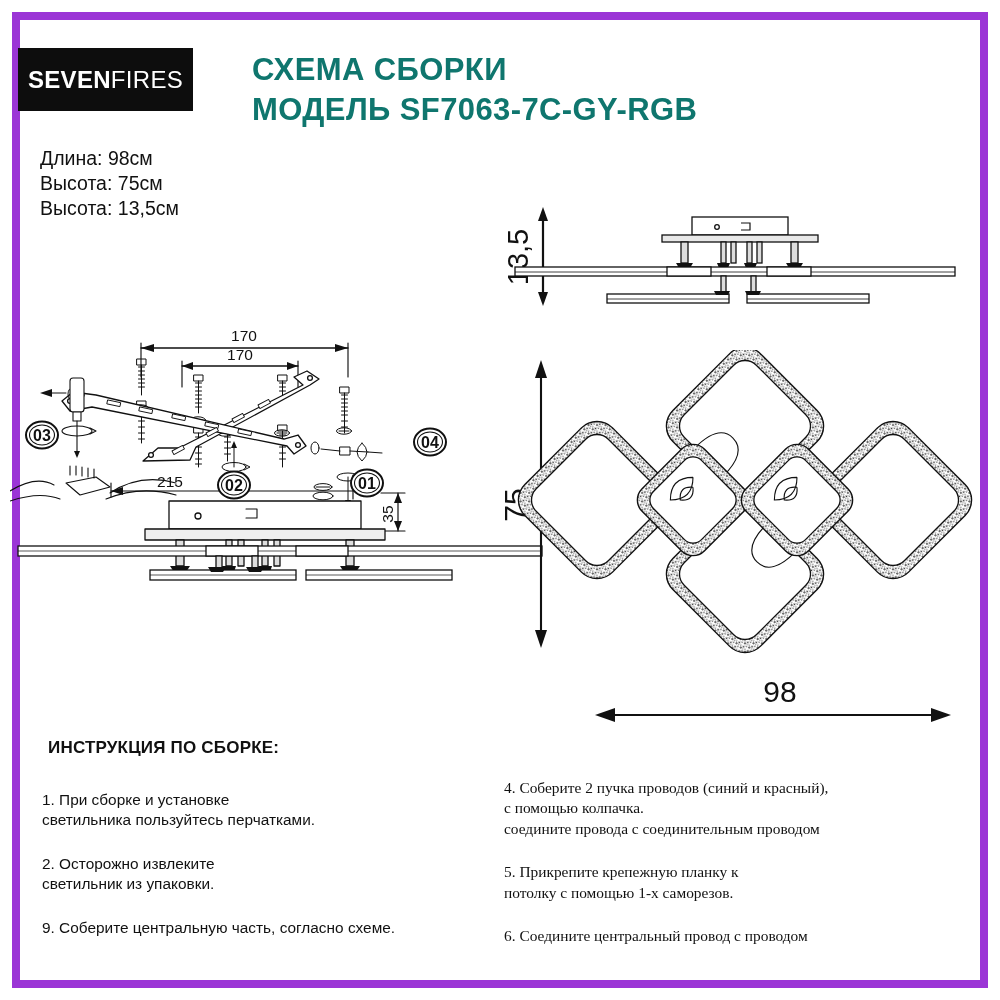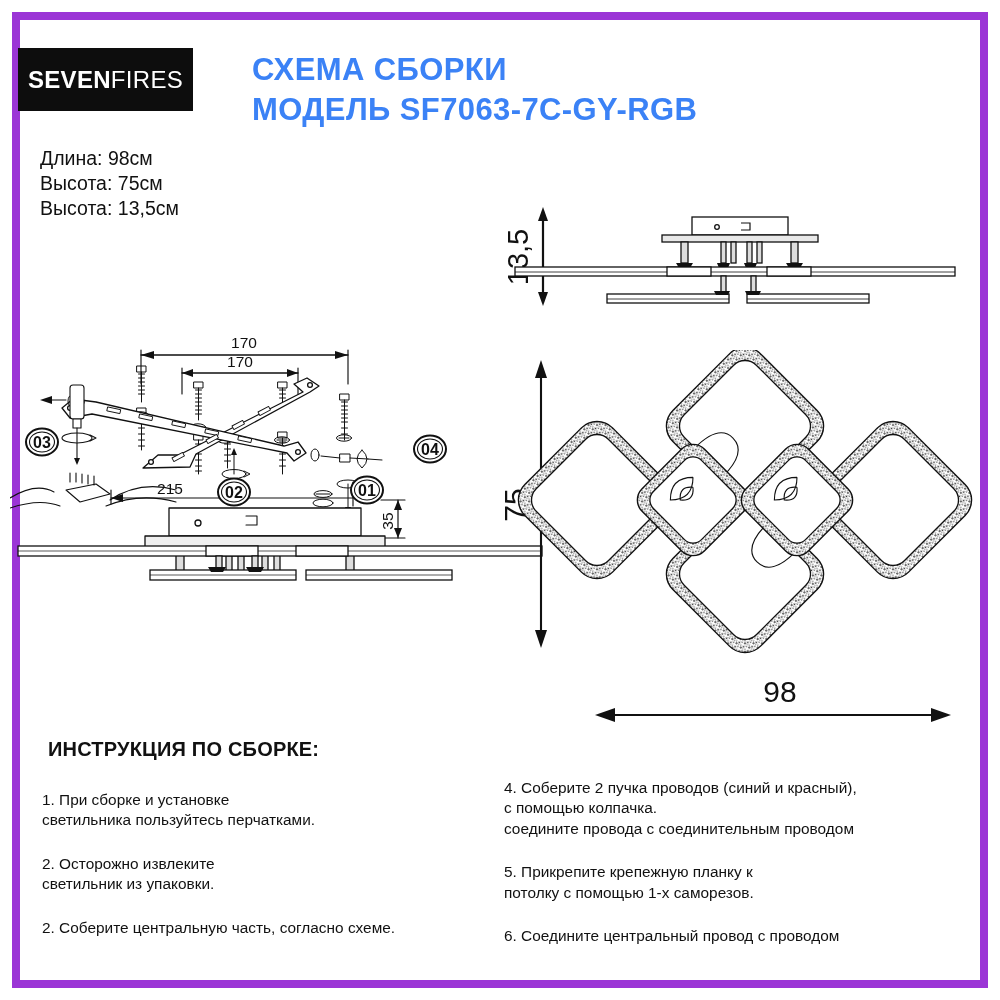--- a/index.html
+++ b/index.html
@@ -40,39 +40,39 @@
   .logo-text .l{font-weight:normal;}
   .dims{
     position:absolute;
     left:40px;top:146px;
     font-size:19.5px;color:#111;line-height:1.28;
   }
   .dims div{white-space:nowrap;}
   .title{
     position:absolute;
     left:252px;top:50px;
-    font-size:31px;font-weight:bold;color:#3b82f6;
+    font-size:31px;font-weight:bold;color:#0f766e;
     letter-spacing:.4px;line-height:1.28;
   }
   .title div{white-space:nowrap;}
   
   .draw{position:absolute;}
   .draw svg{display:block;}
   
   .instr-head{
     position:absolute;left:48px;top:738px;
-    font-size:20px;font-weight:bold;color:#111;letter-spacing:.2px;
+    font-size:17px;font-weight:bold;color:#111;letter-spacing:.2px;
     white-space:nowrap;
   }
   .col{
     position:absolute;
     font-size:15.4px;color:#111;line-height:1.33;
   }
   .col-left{left:42px;top:790px;width:450px;}
-  .col-right{left:504px;top:778px;width:470px;}
+  .col-right{left:504px;top:778px;width:470px;font-family:Liberation Serif, serif;}
   .step{margin-bottom:23px;}
   .step:last-child{margin-bottom:0;}
   .step div{white-space:nowrap;}
 </style>
 </head>
 <body>
 
 <div class="page">
   <div class="frame"></div>
 
@@ -132,21 +132,21 @@
         <rect x="112" y="99" width="122" height="9"></rect>
         <line x1="112" y1="104" x2="234" y2="104" stroke-width="0.8"></line>
         <rect x="252" y="99" width="122" height="9"></rect>
         <line x1="252" y1="104" x2="374" y2="104" stroke-width="0.8"></line>
         <path d="M219 96 h16 l-2 4 h-12 z" fill="#111" stroke="none"></path>
         <path d="M250 96 h16 l-2 4 h-12 z" fill="#111" stroke="none"></path>
       </g>
     </svg>
   </div>
 
-  <div class="draw" style="left:10px;top:322px;">
+  <div class="draw" style="left:10px;top:315px;">
     <svg width="480" height="275" viewBox="0 0 480 275">
       <g stroke="#111" fill="none" stroke-width="1.15" stroke-linecap="round" stroke-linejoin="round">
 
         <line x1="131" y1="28" x2="131" y2="62"></line>
         <line x1="338" y1="28" x2="338" y2="62"></line>
         <line x1="131" y1="33" x2="338" y2="33" stroke-width="1.3"></line>
         <polygon points="131,33 144,29 144,37" fill="#111" stroke="none"></polygon>
         <polygon points="338,33 325,29 325,37" fill="#111" stroke="none"></polygon>
 
         <line x1="172" y1="46" x2="172" y2="72"></line>
@@ -426,21 +426,21 @@
   <div class="col col-left">
     <div class="step">
       <div>1. При сборке и установке</div>
       <div>светильника пользуйтесь перчатками.</div>
     </div>
     <div class="step">
       <div>2. Осторожно извлеките</div>
       <div>светильник из упаковки.</div>
     </div>
     <div class="step">
-      <div>2. Соберите центральную часть, согласно схеме.</div>
+      <div>9. Соберите центральную часть, согласно схеме.</div>
     </div>
   </div>
 
   <div class="col col-right">
     <div class="step">
       <div>4. Соберите 2 пучка проводов (синий и красный),</div>
       <div>с помощью колпачка.</div>
       <div>соедините провода с соединительным проводом</div>
     </div>
     <div class="step">

